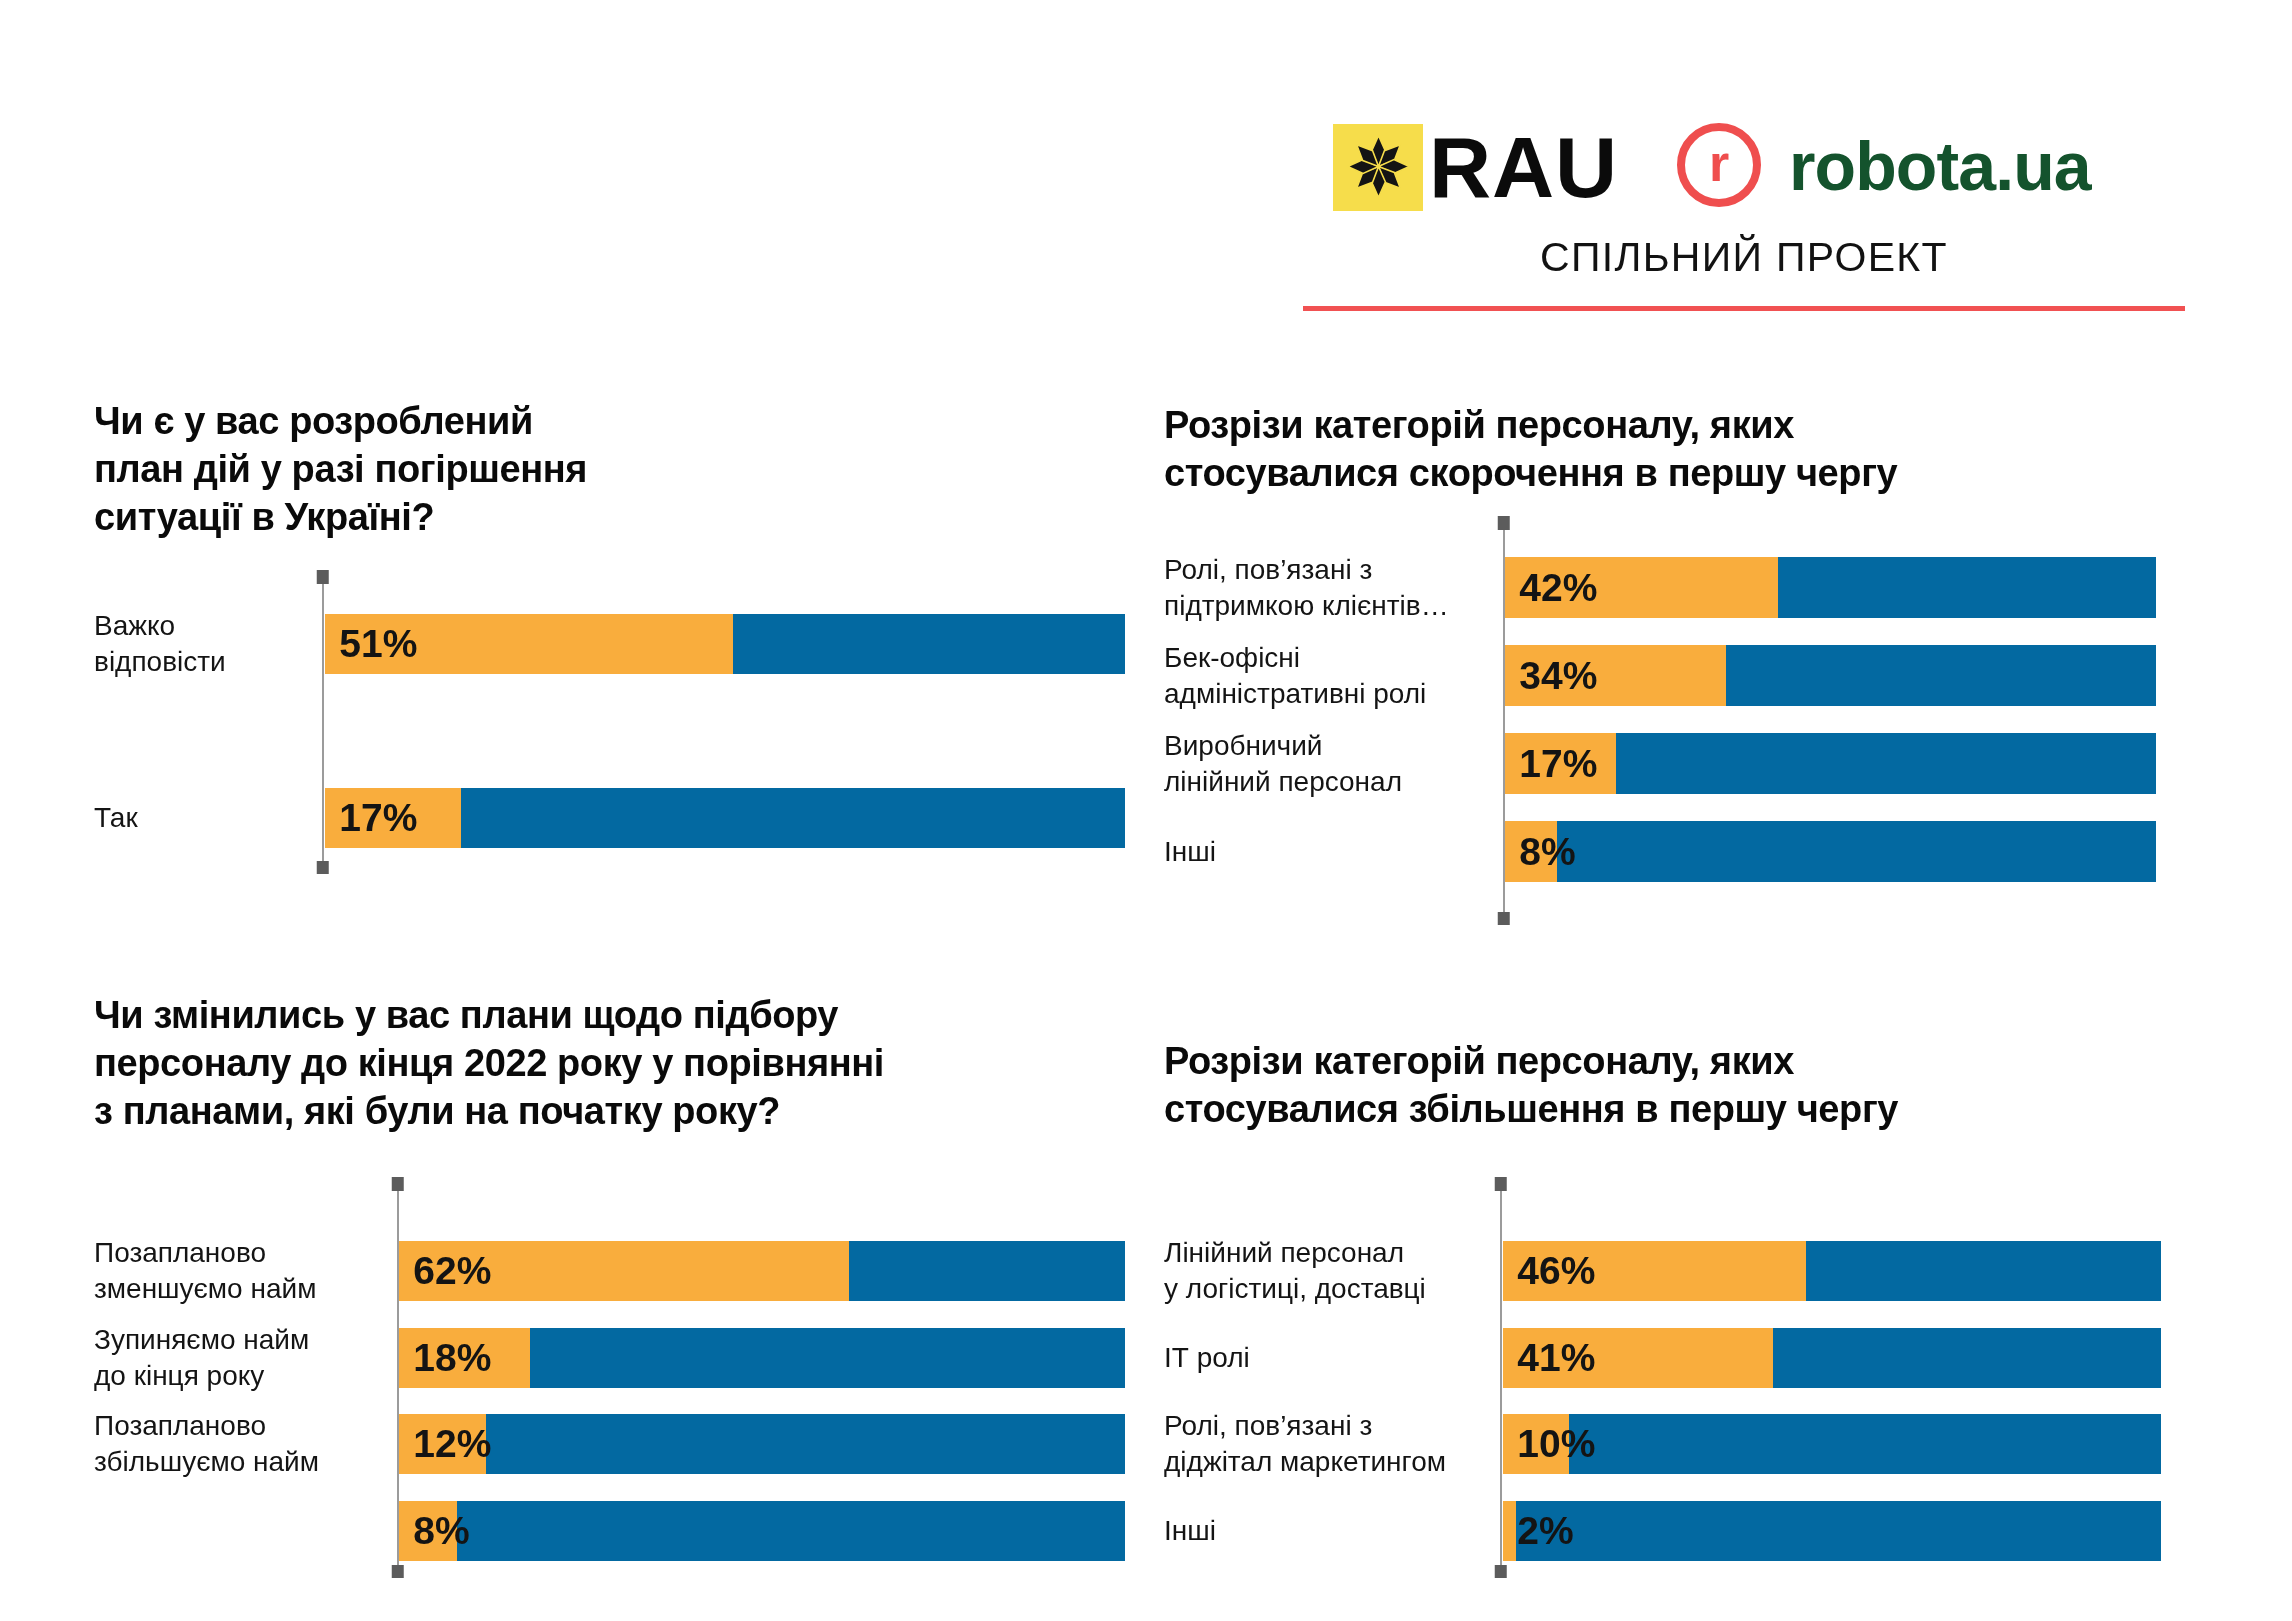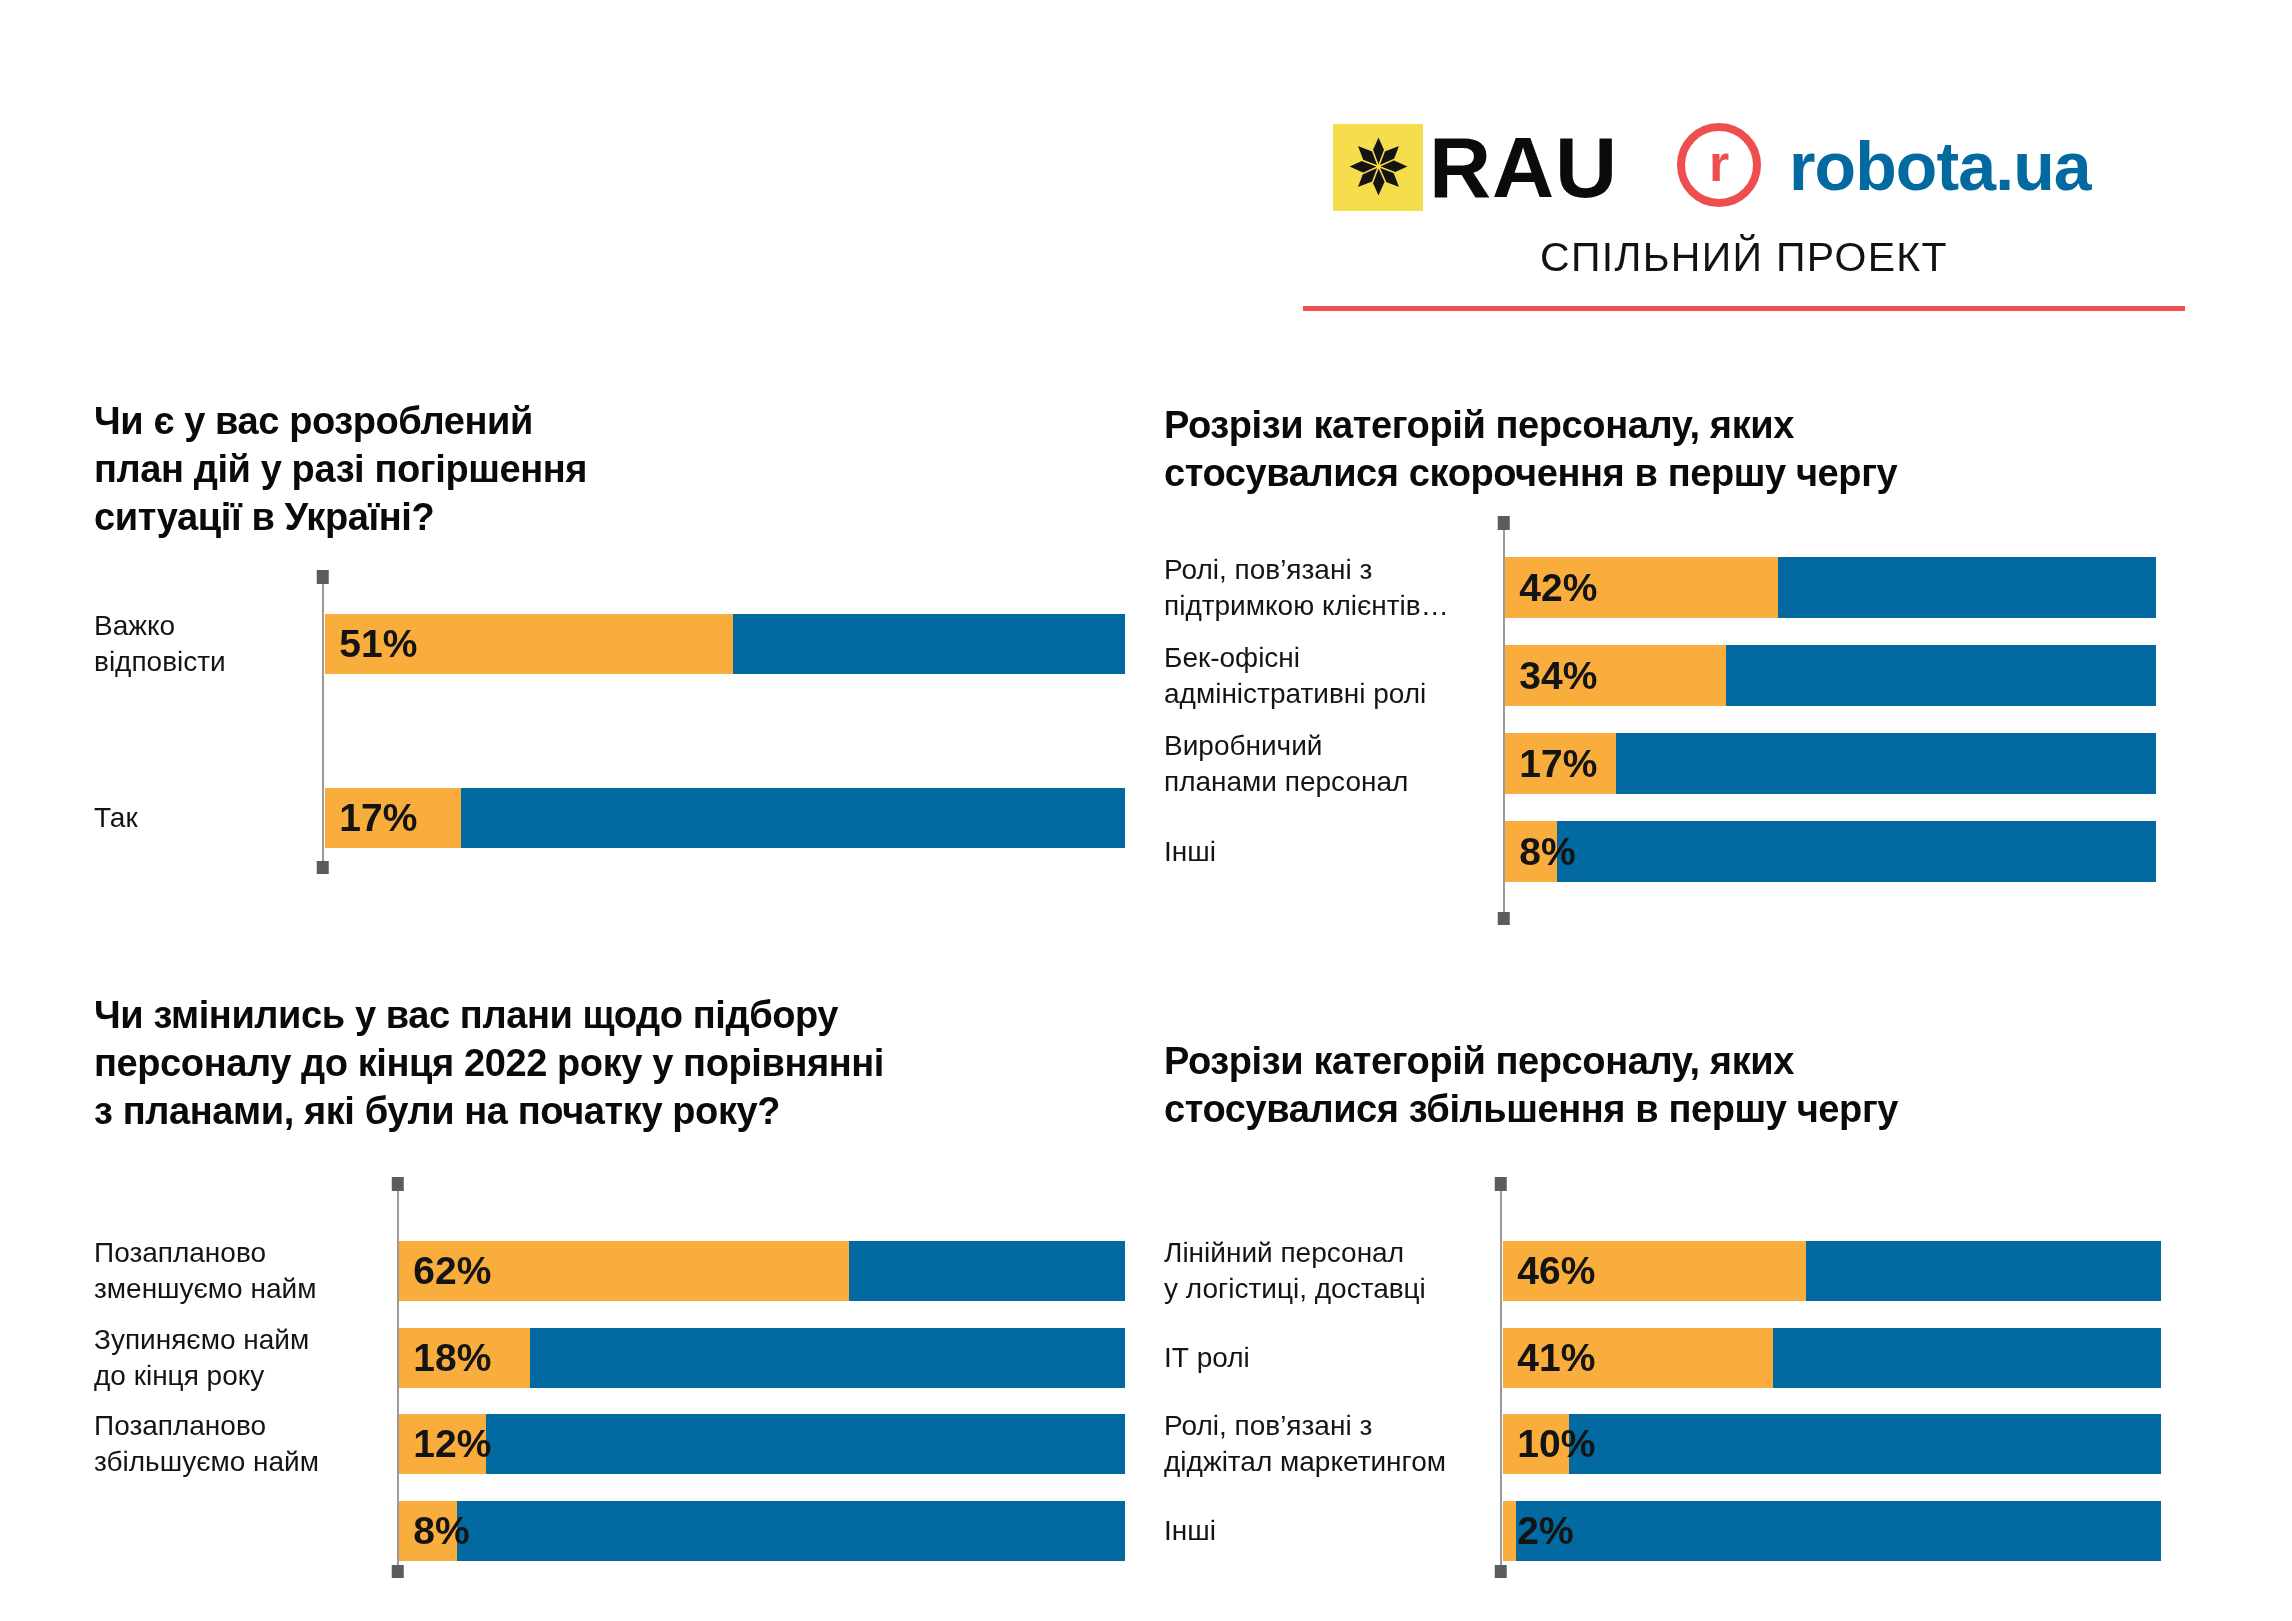--- a/index.html
+++ b/index.html
@@ -11,21 +11,21 @@
   .rau-square{left:1333px;top:124px;width:90px;height:87px;background:#F6DD4B;
               display:flex;align-items:center;justify-content:center;}
   .rau-text{left:1429px;top:124px;height:87px;line-height:87px;
             font-size:86px;font-weight:700;letter-spacing:0.9px;color:#0b0b0b;}
   .r-circle{left:1677px;top:123px;width:84px;height:84px;border:8px solid #EF4E4E;
             border-radius:50%;box-sizing:border-box;display:flex;align-items:center;
             justify-content:center;background:#fff;}
   .r-circle span{font-size:52px;font-weight:700;color:#EF4E4E;line-height:1;
                  transform:translateY(-1.8px);}
   .robota-text{left:1789px;top:124px;height:87px;line-height:84px;
-               font-size:68px;font-weight:700;letter-spacing:-0.9px;color:#0369a1;}
+               font-size:68px;font-weight:700;letter-spacing:-0.9px;color:#14532d;}
   .caption{left:1303px;top:234px;width:882px;text-align:center;
            font-size:41px;font-weight:400;letter-spacing:1.3px;color:#121212;}
   .redline{left:1303px;top:306px;width:882px;height:5.4px;background:#F15152;}
 
   
   .title{position:absolute;font-size:38px;line-height:48px;font-weight:800;
          color:#0a0a0a;letter-spacing:-0.4px;white-space:pre-line;margin:0;}
   .plot{position:absolute;}
   .axis{position:absolute;top:0;bottom:0;width:1.8px;background:#9b9b9b;}
   .cap{position:absolute;left:50%;transform:translateX(-50%);
@@ -111,21 +111,21 @@
   <div class="row" style="top:128px;height:61px;">
     <div class="lbl" style="width:322px;">Бек-офісні
 адміністративні ролі</div>
     <div class="track" style="left:341px;">
       <div class="bar" style="width: 34%;"></div>
       <div class="pct">34%</div>
     </div>
   </div>
   <div class="row" style="top:216px;height:61px;">
     <div class="lbl" style="width:322px;">Виробничий
-планами персонал</div>
+лінійний персонал</div>
     <div class="track" style="left:341px;">
       <div class="bar" style="width: 17%;"></div>
       <div class="pct">17%</div>
     </div>
   </div>
   <div class="row" style="top:304px;height:61px;">
     <div class="lbl" style="width:322px;">Інші</div>
     <div class="track" style="left:341px;">
       <div class="bar" style="width: 8%;"></div>
       <div class="pct">8%</div>

